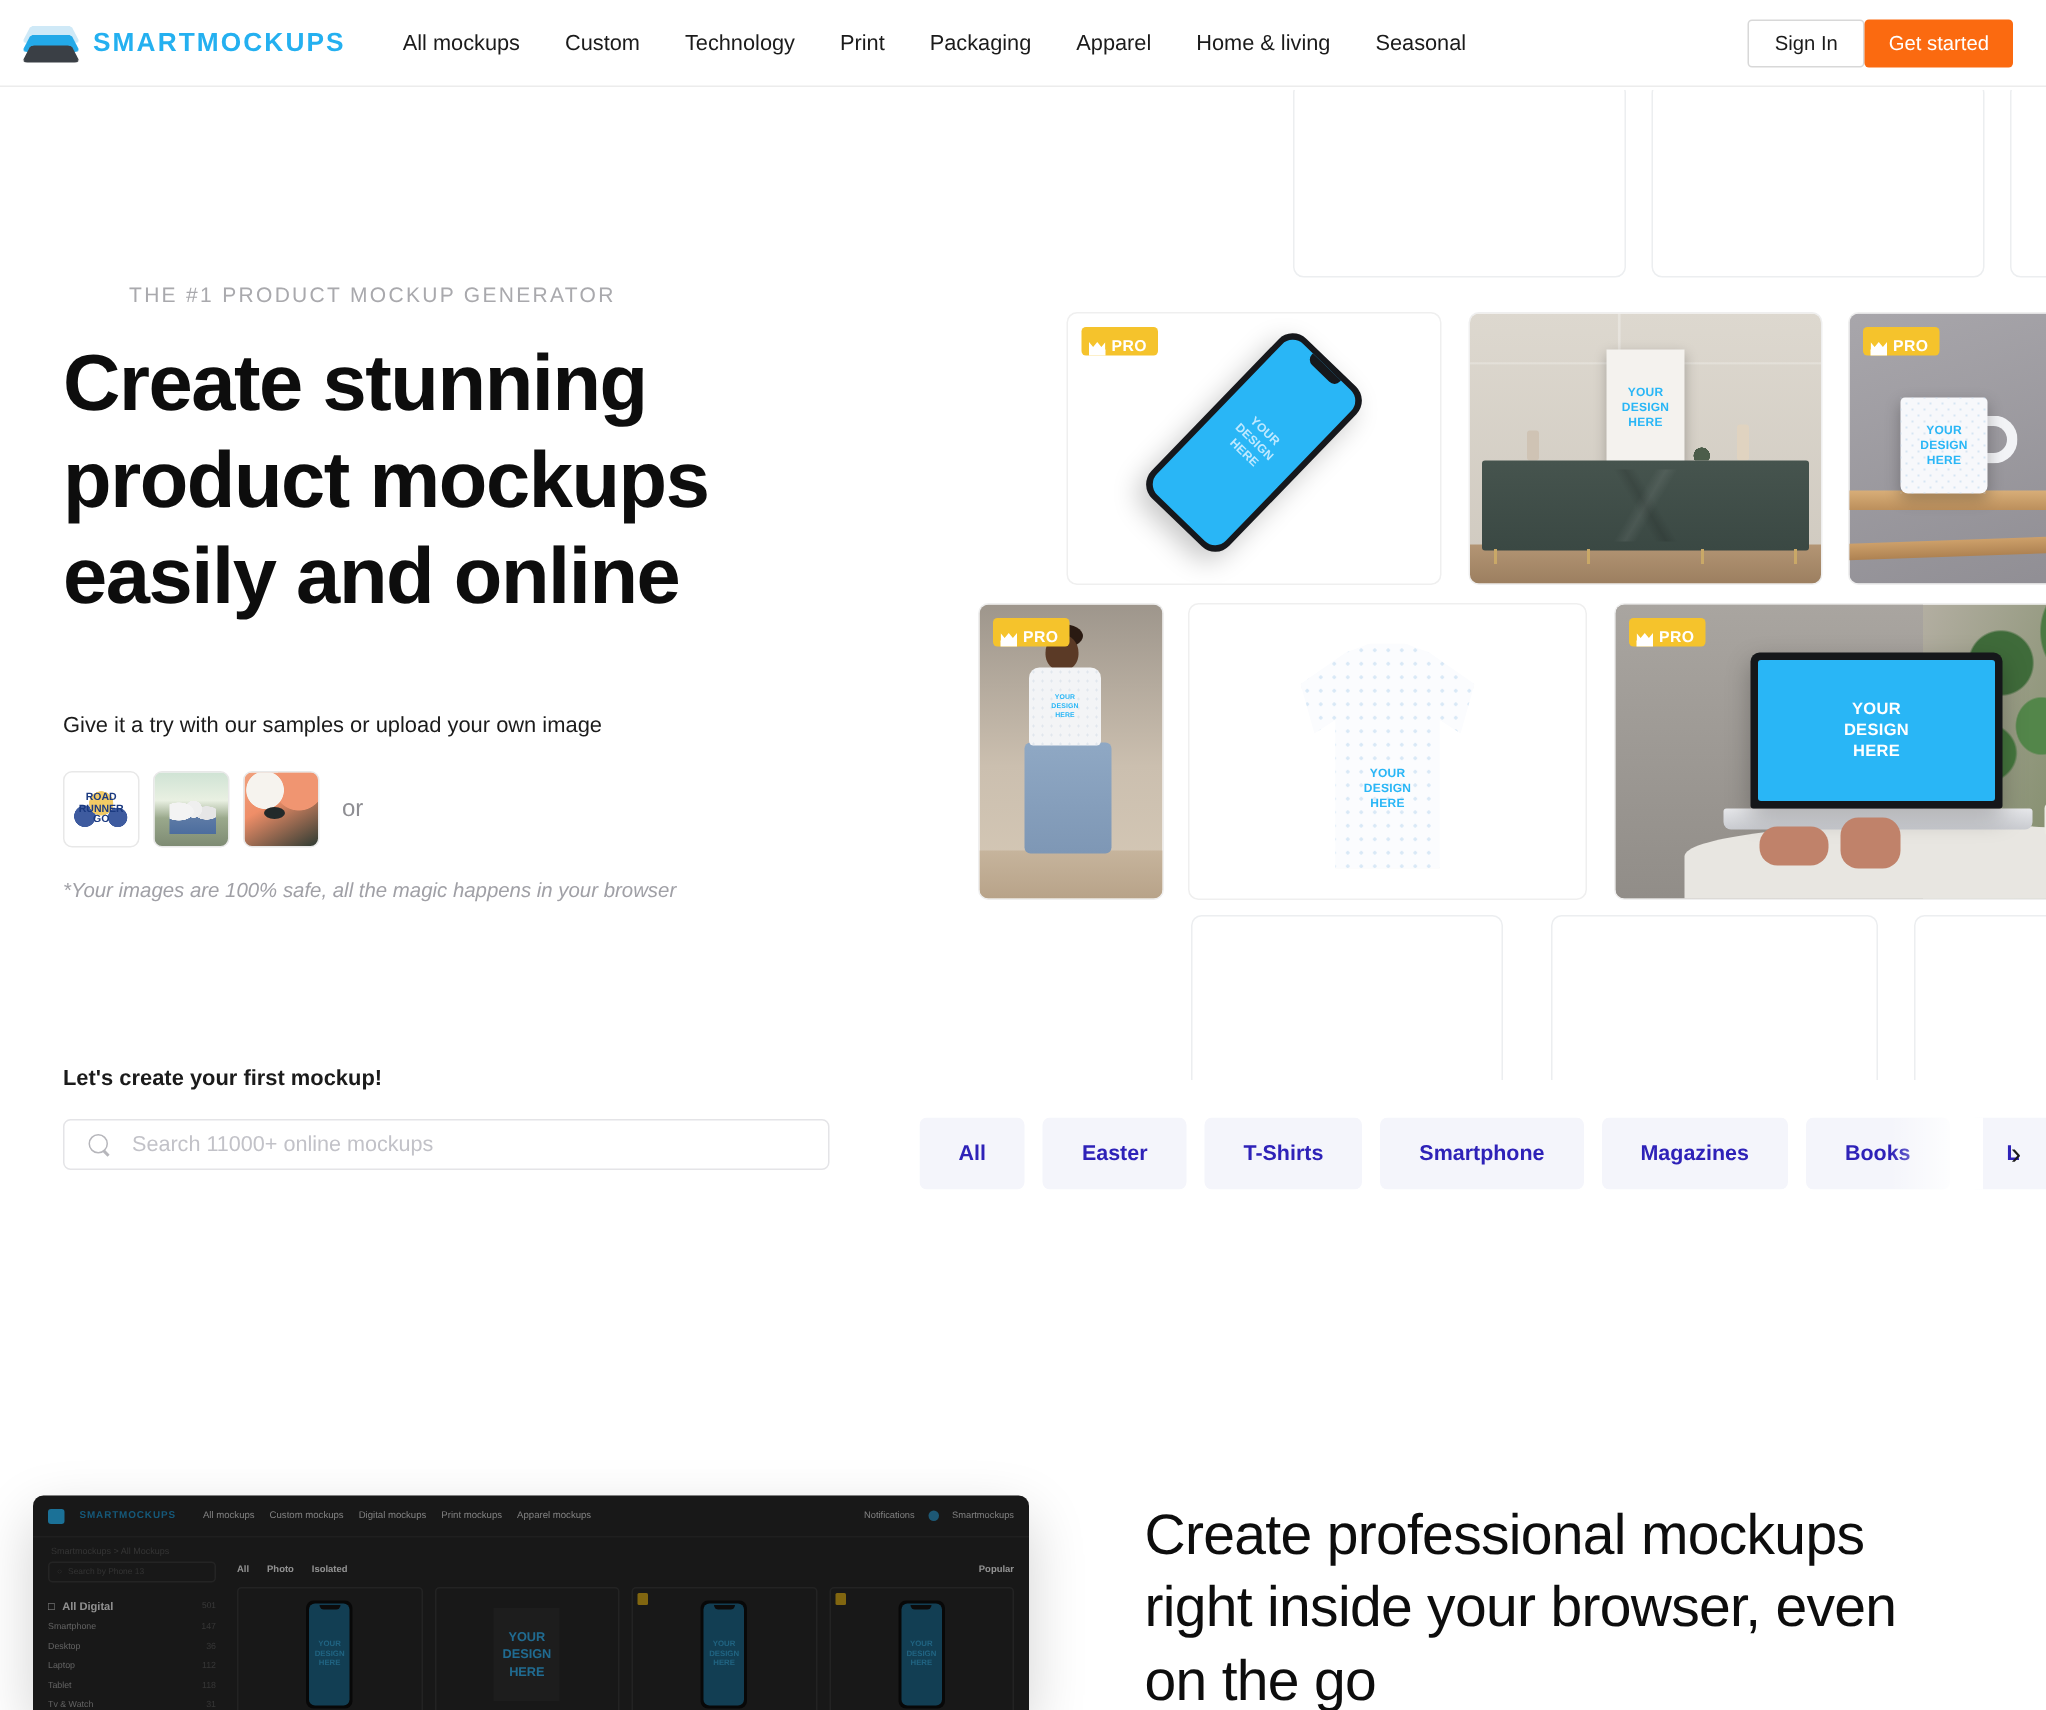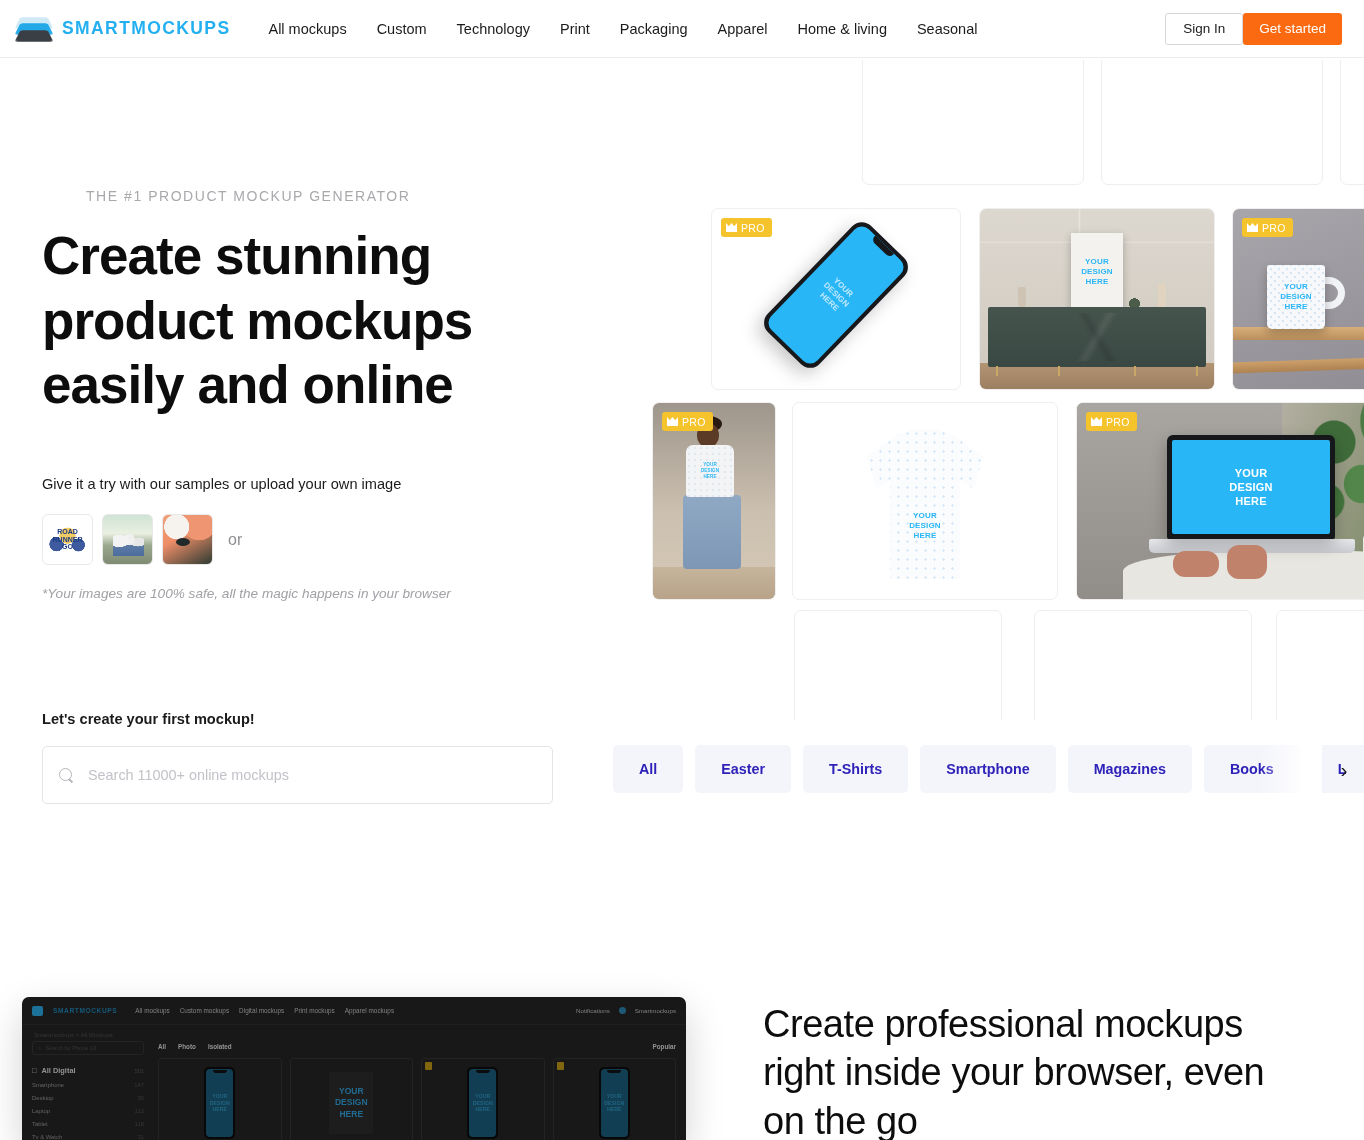--- a/index.html
+++ b/index.html
@@ -136,21 +136,21 @@
   .img-ico .box::before {
     content: ""; position: absolute; left: 2.5px; top: 2.5px;
     width: 3px; height: 3px; border-radius: 50%; background: #2e22b8;
   }
   .safe-note { position: absolute; left: 42px; top: 586px; font-size: 13.6px; color: #a0a0a6; font-style: italic; }
 
   
   .search-label { position: absolute; left: 42px; top: 711px; font-size: 14.6px; color: #1b1b1b; font-weight: bold; }
   .search-box {
     position: absolute; left: 42px; top: 746px;
-    width: 511px; height: 58px;
+    width: 511px; height: 34px;
     border: 1px solid #e4e4e7; border-radius: 5px; background: #fff;
     display: flex; align-items: center; padding: 0 16px;
   }
   .mag { width: 15px; height: 15px; position: relative; flex: 0 0 auto; }
   .mag::before {
     content: ""; position: absolute; left: 0; top: 0;
     width: 11px; height: 11px; border: 1.6px solid #b6b6bb; border-radius: 50%;
   }
   .mag::after {
     content: ""; position: absolute; left: 10px; top: 10px;
@@ -172,22 +172,22 @@
   .card {
     position: absolute; border-radius: 7px; overflow: hidden;
     background: #fff;
   }
   .card.empty { border: 1px solid #eceef0; }
   .card.photo { border: 1px solid #efefef; }
   .pro-badge {
     position: absolute; left: 9px; top: 9px; z-index: 4;
     height: 19px; padding: 0 7px 0 5px; border-radius: 3px;
     background: #f5c32c; color: #fff;
-    display: flex; align-items: center; gap: 4px;
-    font-size: 10.5px; font-weight: 400; letter-spacing: .03em;
+    display: flex; align-items: flex-end; gap: 4px;
+    font-size: 10.5px; font-weight: 700; letter-spacing: .03em;
   }
   .crown { width: 11px; height: 9px; position: relative; }
   .crown::before {
     content: ""; position: absolute; bottom: 0; left: 0; width: 11px; height: 4px; background: #fff;
   }
   .crown::after {
     content: ""; position: absolute; top: 0; left: 0; width: 11px; height: 6px;
     background: #fff;
     clip-path: polygon(0 100%,0 0,25% 55%,50% 0,75% 55%,100% 0,100% 100%);
   }

